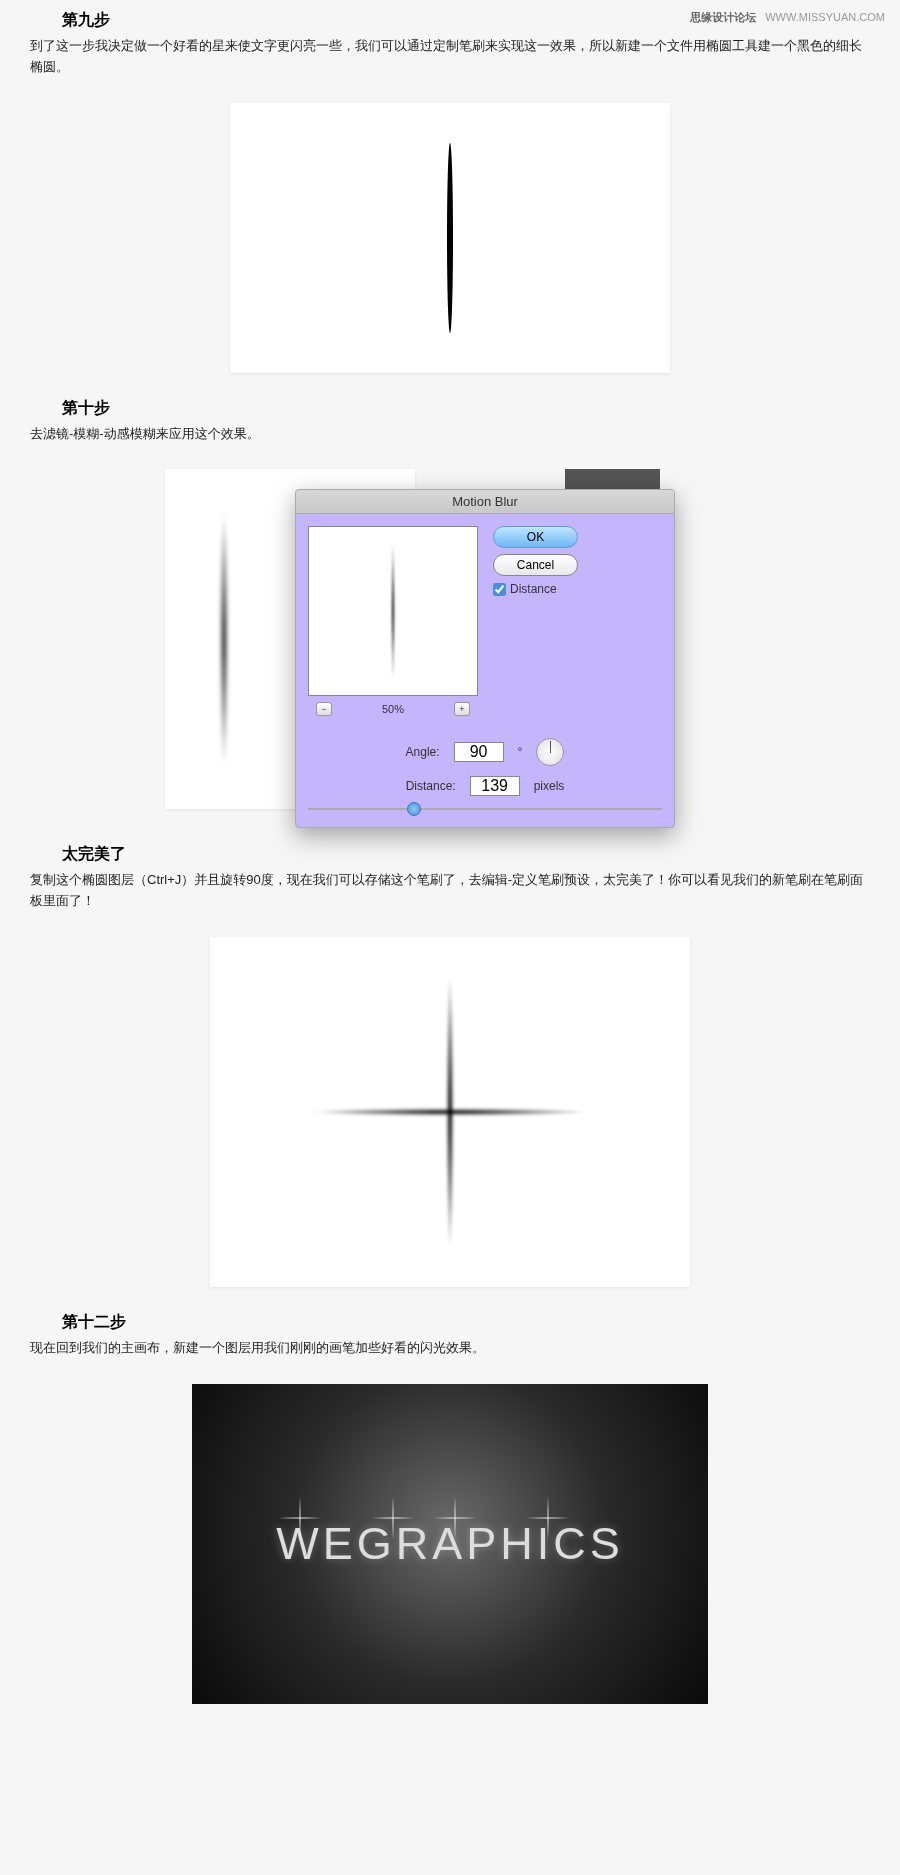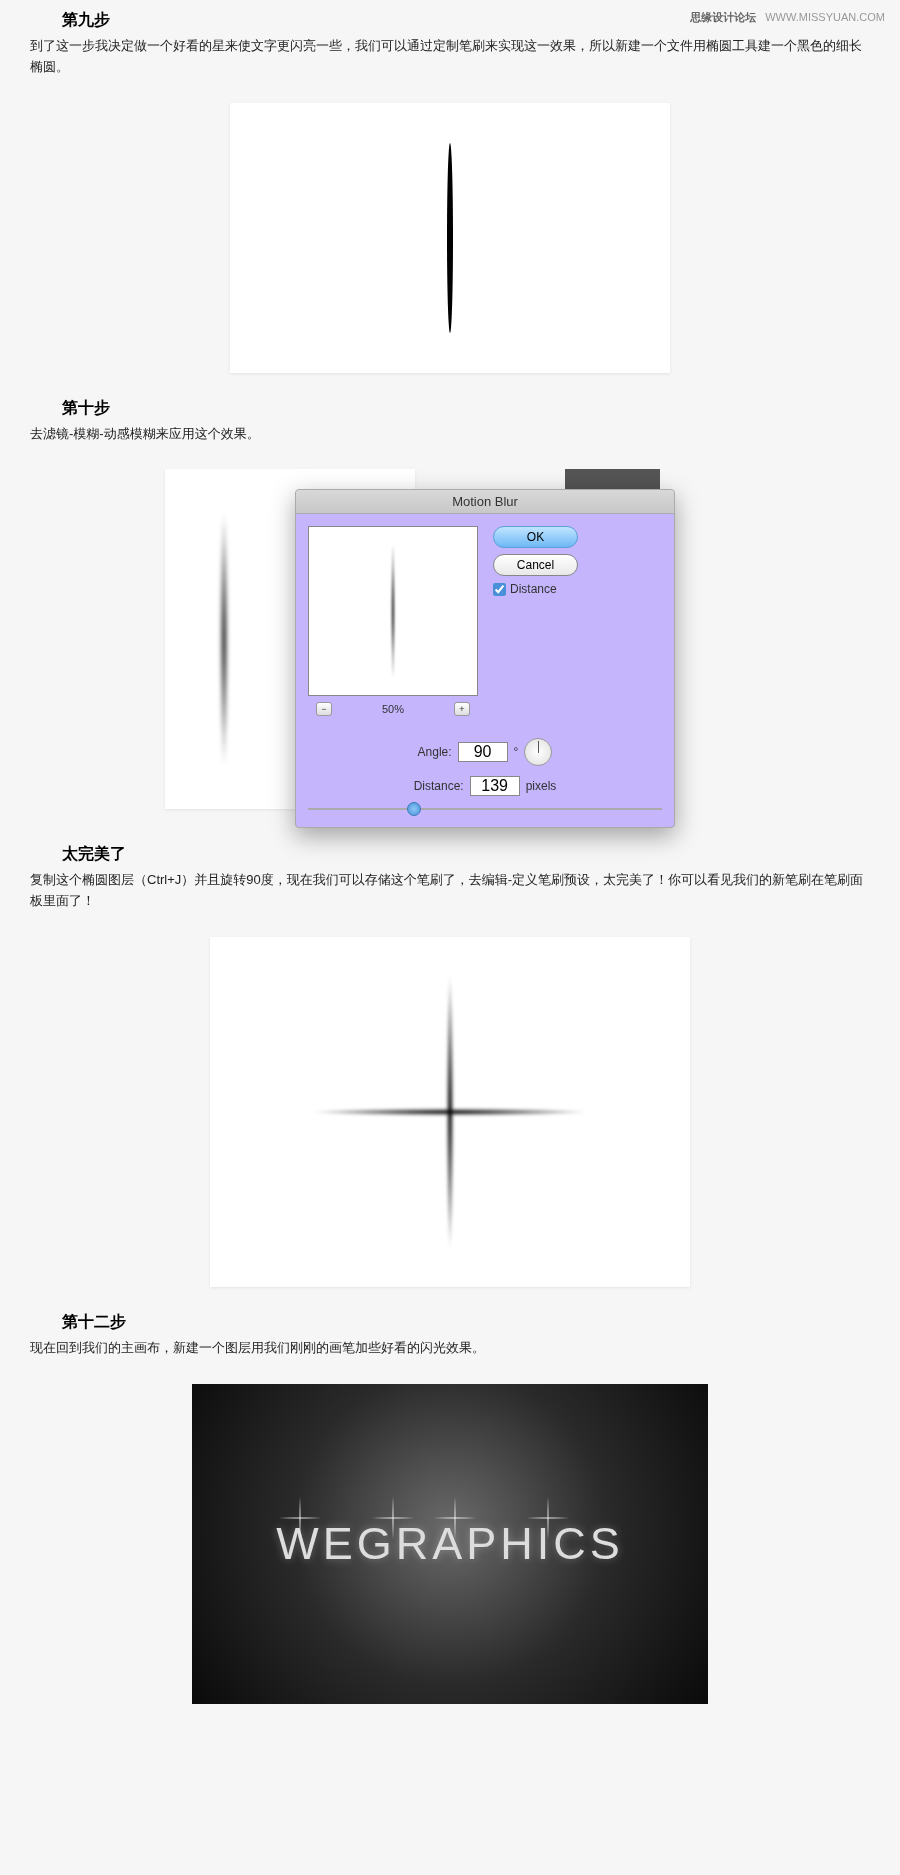--- a/index.html
+++ b/index.html
@@ -221,21 +221,21 @@
     
     .dialog-params {
       padding: 10px 12px 15px 12px;
       font-size: 12px;
       color: #333;
     }
     
     .param-row {
       display: flex;
       align-items: center;
-      gap: 6px;
+      gap: 14px;
       margin-bottom: 10px;
       justify-content: center;
     }
     
     .param-input {
       width: 50px;
       height: 20px;
       border: 1px solid #888;
       background: #fff;
       font-size: 16px;

